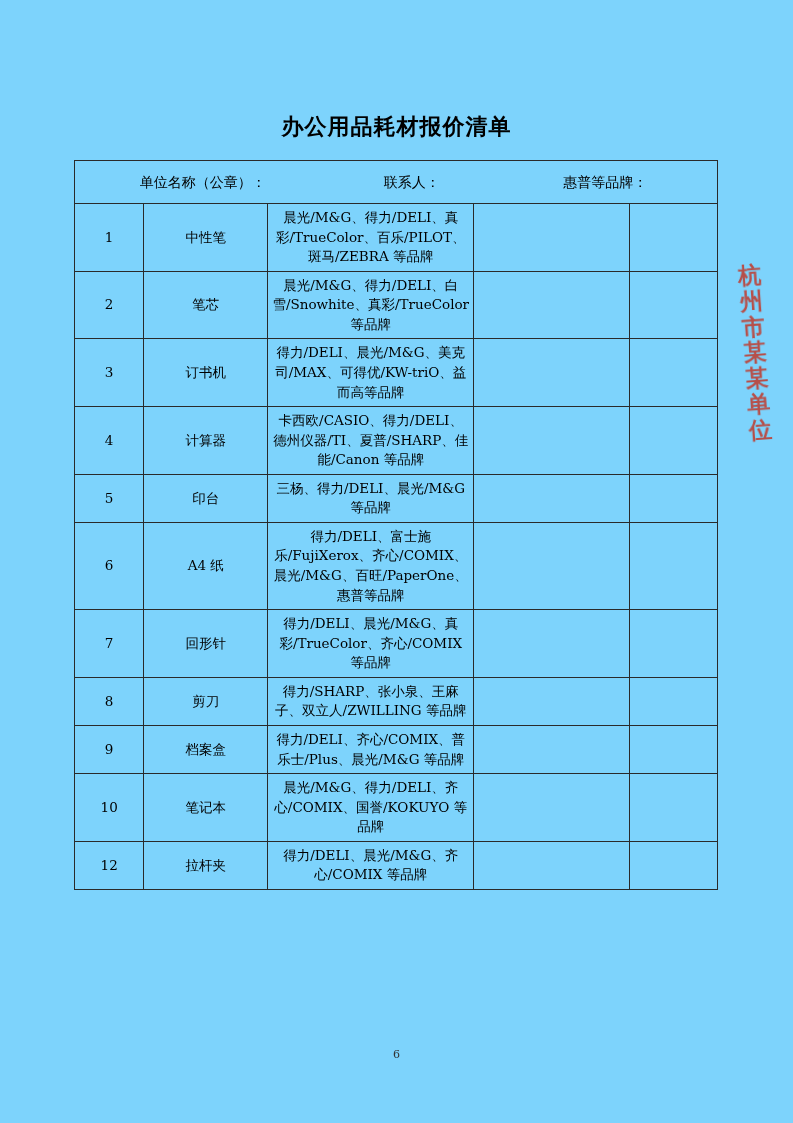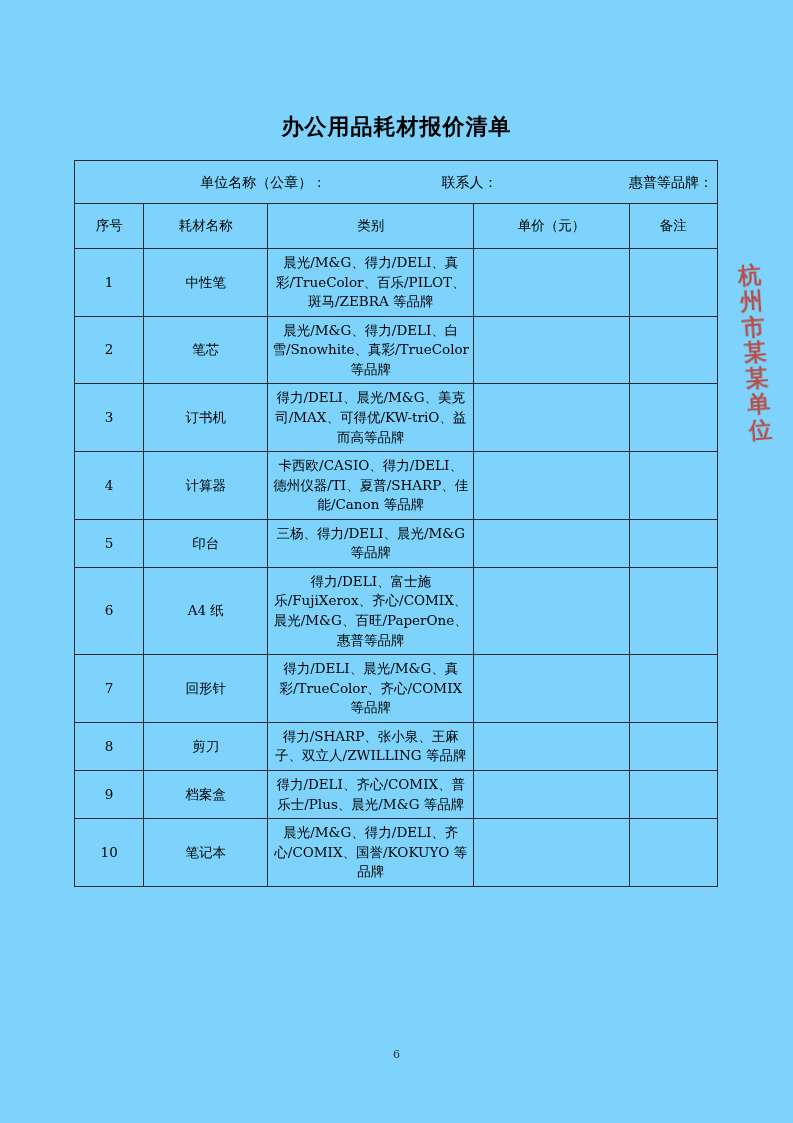--- a/index.html
+++ b/index.html
@@ -60,21 +60,20 @@
     padding-left: 10px;
     font-size: 14px;
   }
   .info-cells {
     display: flex;
     width: 100%;
   }
   .info-cell {
     font-size: 14px;
     white-space: nowrap;
-    text-align: right;
   }
   .info-cell.a { width: 39%; }
   .info-cell.b { width: 27%; }
   .info-cell.c { width: 34%; }
   .col-no    { width: 66px; }
   .col-name  { width: 118px; }
   .col-cat   { width: 196px; }
   .col-price { width: 148px; }
   .col-note  { width: 84px; }
   .cat-cell {
@@ -134,27 +133,20 @@
     <tbody>
       <tr class="info-row">
         <td colspan="5">
           <div class="info-cells">
             <span class="info-cell a">单位名称（公章）：</span>
             <span class="info-cell b">联系人：</span>
             <span class="info-cell c">惠普等品牌：</span>
           </div>
         </td>
       </tr>
-      <tr class="hdr-row">
-        <td>序号</td>
-        <td>耗材名称</td>
-        <td>类别</td>
-        <td>单价（元）</td>
-        <td>备注</td>
-      </tr>
 
       <tr>
         <td class="no-cell">1</td>
         <td class="name-cell">中性笔</td>
         <td class="cat-cell">晨光/M&amp;G、得力/DELI、真彩/TrueColor、百乐/PILOT、斑马/ZEBRA 等品牌</td>
         <td></td>
         <td></td>
       </tr>
       <tr>
         <td class="no-cell">2</td>
@@ -212,20 +204,27 @@
         <td></td>
         <td></td>
       </tr>
       <tr>
         <td class="no-cell">10</td>
         <td class="name-cell">笔记本</td>
         <td class="cat-cell">晨光/M&amp;G、得力/DELI、齐心/COMIX、国誉/KOKUYO 等品牌</td>
         <td></td>
         <td></td>
       </tr>
+      <tr>
+        <td class="no-cell">12</td>
+        <td class="name-cell">拉杆夹</td>
+        <td class="cat-cell">得力/DELI、晨光/M&amp;G、齐心/COMIX 等品牌</td>
+        <td></td>
+        <td></td>
+      </tr>
     </tbody>
   </table>
 
   <div class="seal">杭州市某某单位</div>
 
   <div class="page-number">6</div>
 
 </div>
 
 </body></html>

